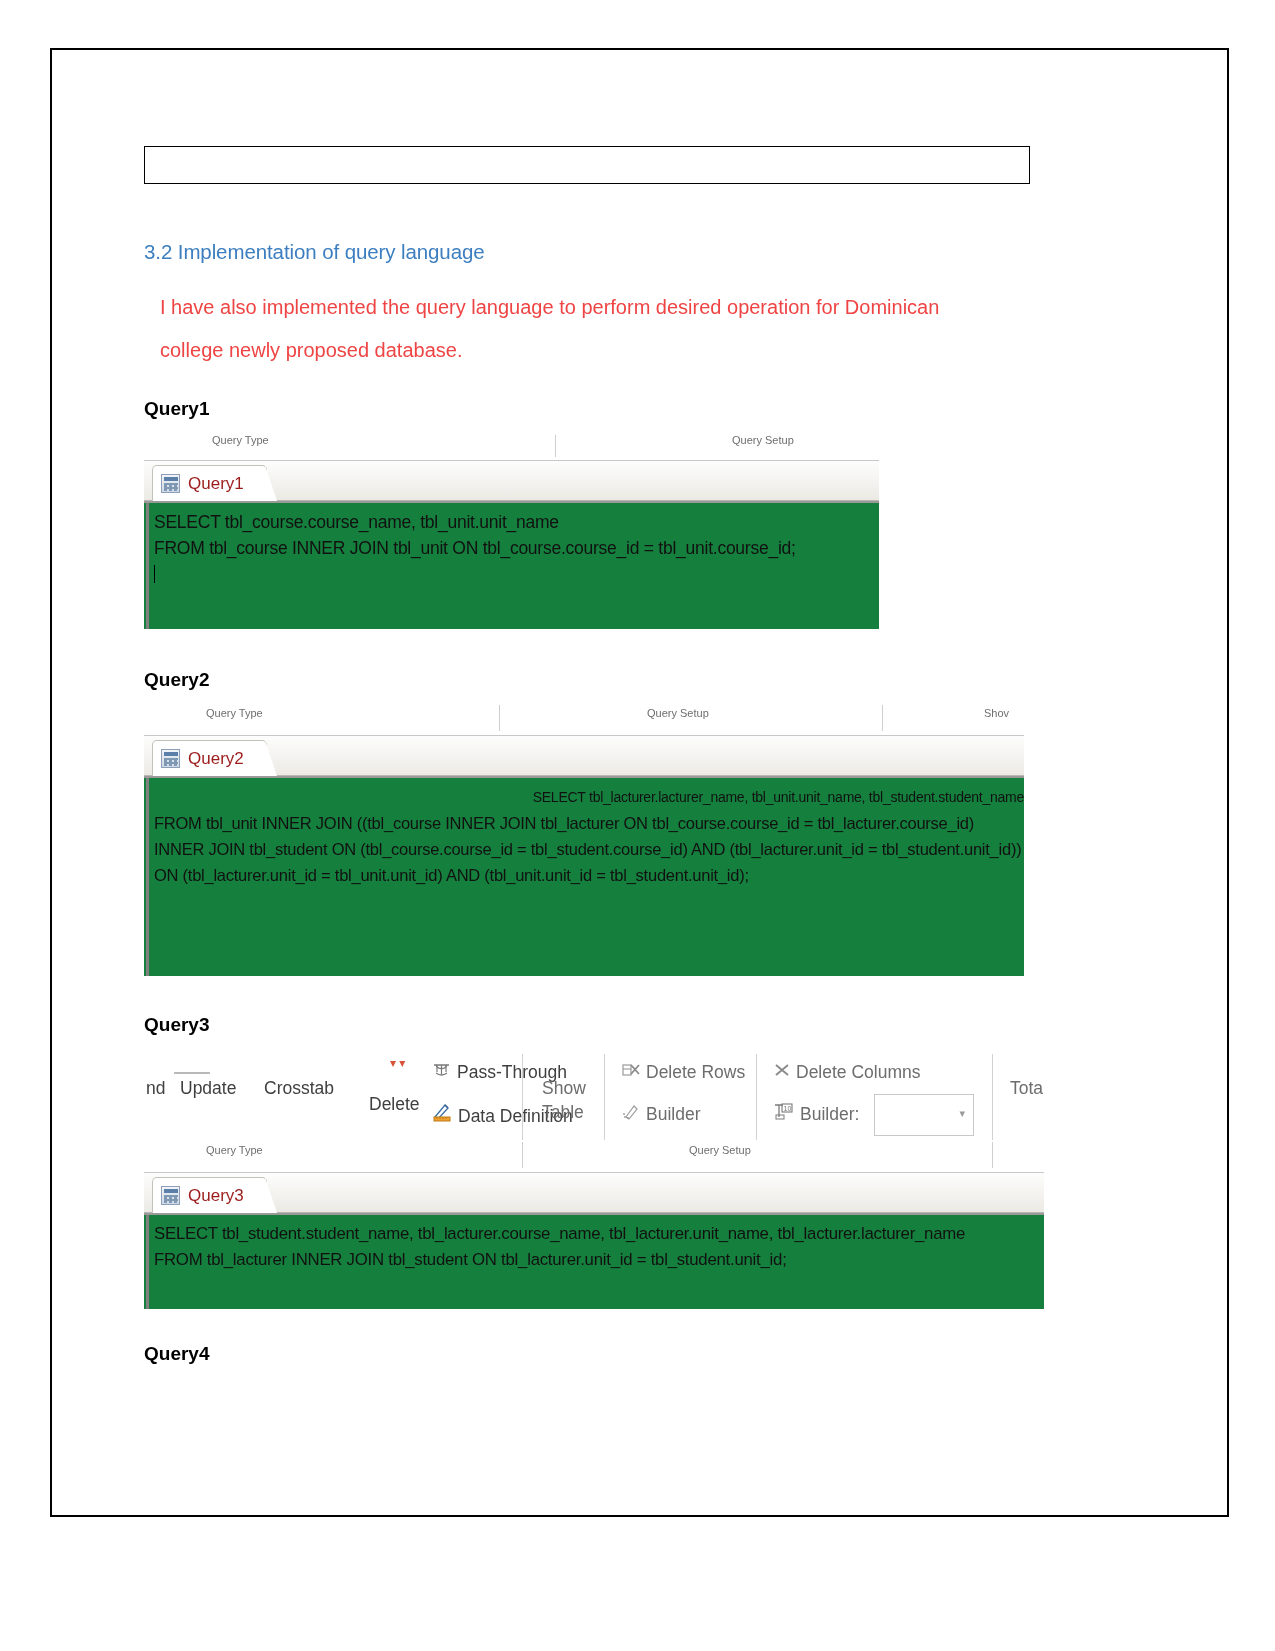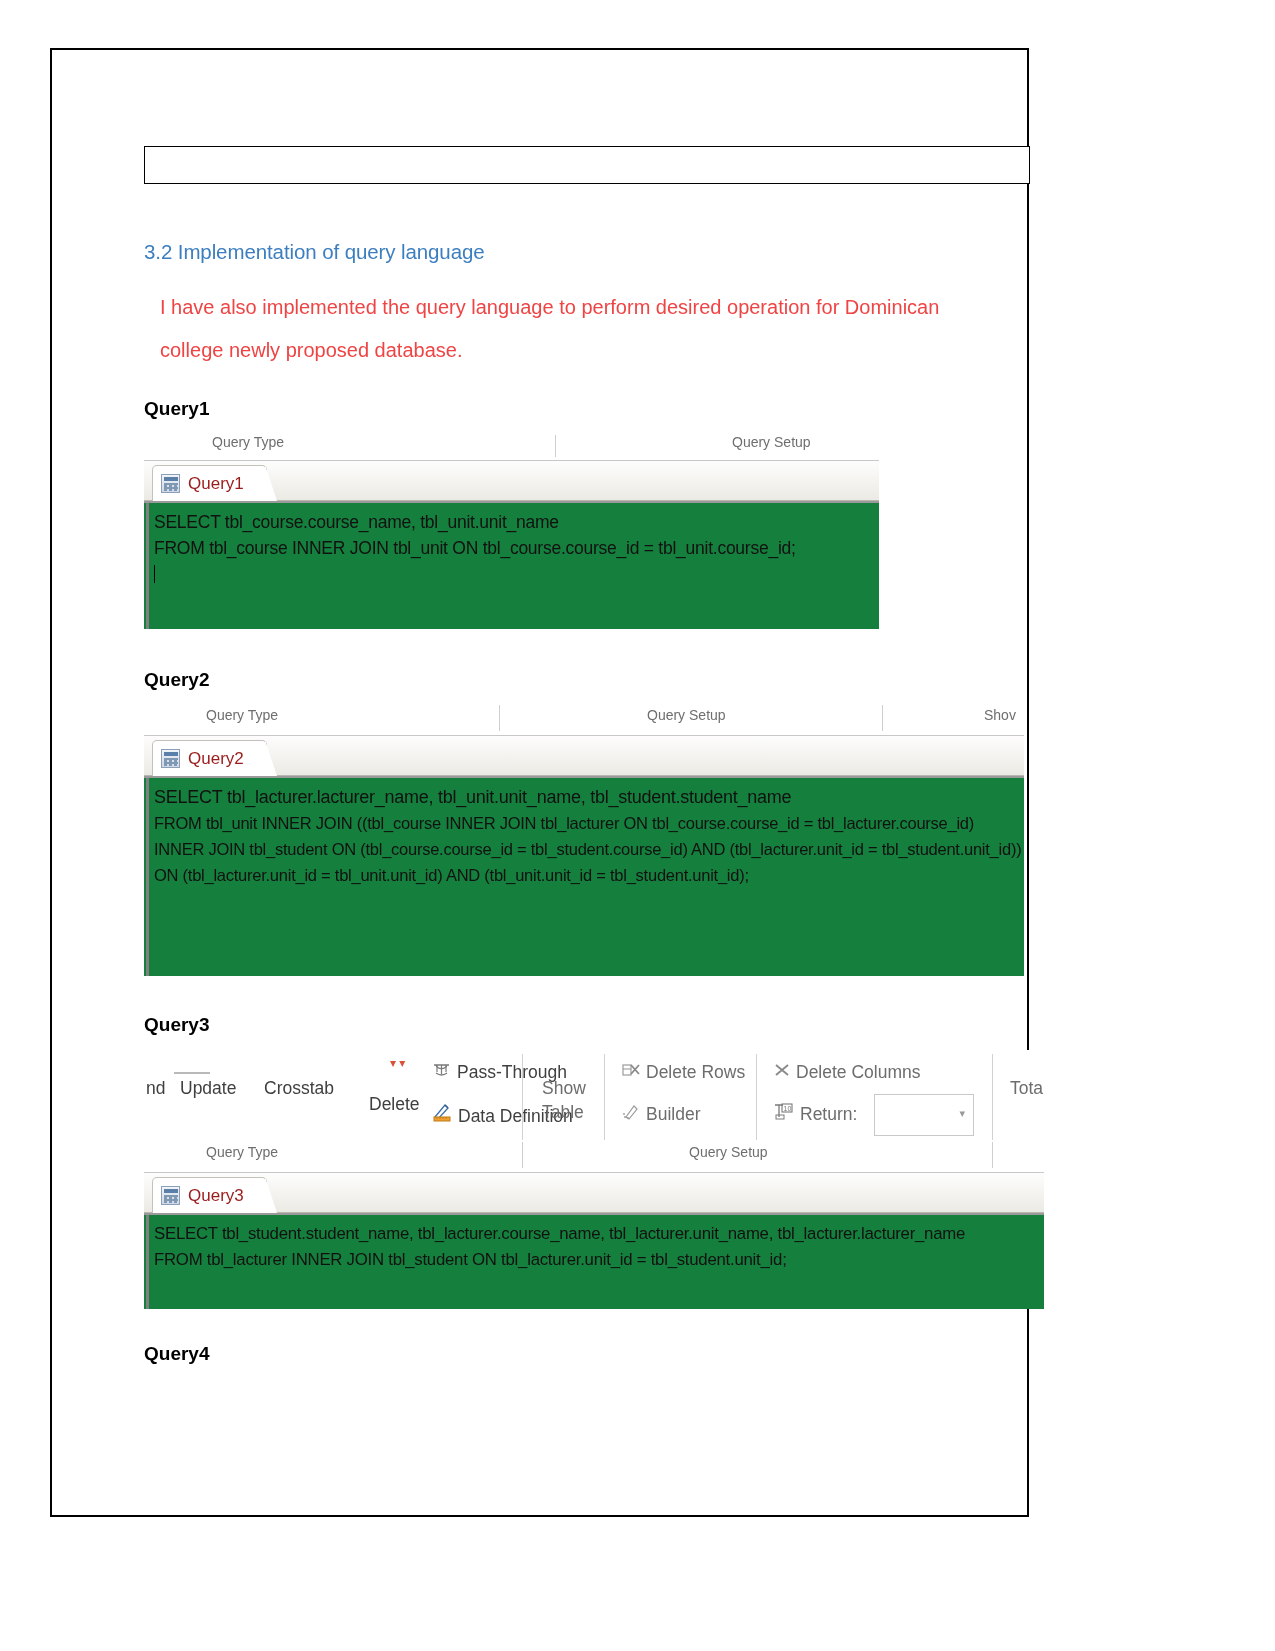--- a/index.html
+++ b/index.html
@@ -10,21 +10,21 @@
   body {
     width: 1275px; height: 1651px;
     font-family: "Liberation Sans", sans-serif;
     position: relative;
     overflow: hidden;
   }
   
   .page-frame {
     position: absolute;
     left: 50px; top: 48px;
-    width: 979px; height: 1469px;
+    width: 1179px; height: 1469px;
     border: 2px solid #000;
     background: #fff;
   }
   .page-inner {
     position: absolute;
     left: 92px; top: 96px;
     width: 930px;
   }
 
   
@@ -68,21 +68,21 @@
     overflow: hidden;
     margin-bottom: 10px;
   }
   .grouplabels {
     position: relative;
     height: 26px;
     background: #fff;
   }
   .grouplabels .gl {
     position: absolute;
-    font-size: 14px;
+    font-size: 11px;
     color: #6e6e6e;
     white-space: nowrap;
   }
   .grouplabels .sep {
     position: absolute;
     top: 1px;
     width: 1px; height: 22px;
     background: #cfcfcf;
   }
   .groupline {
@@ -265,21 +265,21 @@
 
       <div class="tabstrip">
         <div class="doctab">
           <span class="tab-icon"></span>
           <span class="tab-title">Query2</span>
         </div>
       </div>
 
       <div class="sqlpane" style="height:200px;">
         <span class="leftrule"></span>
-        <div class="sqlline" style="font-size:18px;">SELECT tbl_lacturer.lacturer_name, tbl_unit.unit_name, tbl_student.student_name</div>
+        <div class="sqlline" style="font-size:14px;text-align:right;">SELECT tbl_lacturer.lacturer_name, tbl_unit.unit_name, tbl_student.student_name</div>
         <div class="sqlline" style="font-size:16.5px;">FROM tbl_unit INNER JOIN ((tbl_course INNER JOIN tbl_lacturer ON tbl_course.course_id = tbl_lacturer.course_id)</div>
         <div class="sqlline" style="font-size:16.5px;">INNER JOIN tbl_student ON (tbl_course.course_id = tbl_student.course_id) AND (tbl_lacturer.unit_id = tbl_student.unit_id))</div>
         <div class="sqlline" style="font-size:16.5px;">ON (tbl_lacturer.unit_id = tbl_unit.unit_id) AND (tbl_unit.unit_id = tbl_student.unit_id);</div>
       </div>
     </div>
 
     <div class="query-label" style="margin-top:38px;">Query3</div>
 
     <div class="shot" style="width:900px;">
 
@@ -354,21 +354,21 @@
         </span>
 
         <span class="rb" style="left:630px; top:52px;">
           <span class="cmd-ico">
             <svg width="20" height="18" viewBox="0 0 20 18" aria-hidden="true">
               <path d="M1 3 h8 M5 3 v12" stroke="#7a7a7a" stroke-width="1.3"></path>
               <rect x="8" y="2" width="10" height="8" fill="none" stroke="#7a7a7a" stroke-width="1.1"></rect>
               <text x="9.5" y="9" font-size="7" fill="#7a7a7a" font-family="Liberation Sans, sans-serif">10</text>
               <rect x="2" y="13" width="8" height="4" fill="none" stroke="#7a7a7a" stroke-width="1"></rect>
             </svg>
-          </span><span>Return:</span>
+          </span><span>Builder:</span>
         </span>
         <span class="return-box" style="left:730px; top:44px; width:100px; height:42px;">
           <span class="return-arrow" style="right:8px; top:12px;">▾</span>
         </span>
 
         <span class="rb vsep" style="left:848px; top:4px; height:86px;"></span>
 
         <span class="rb" style="left:866px; top:28px;">Totals</span>
       </div>
 

